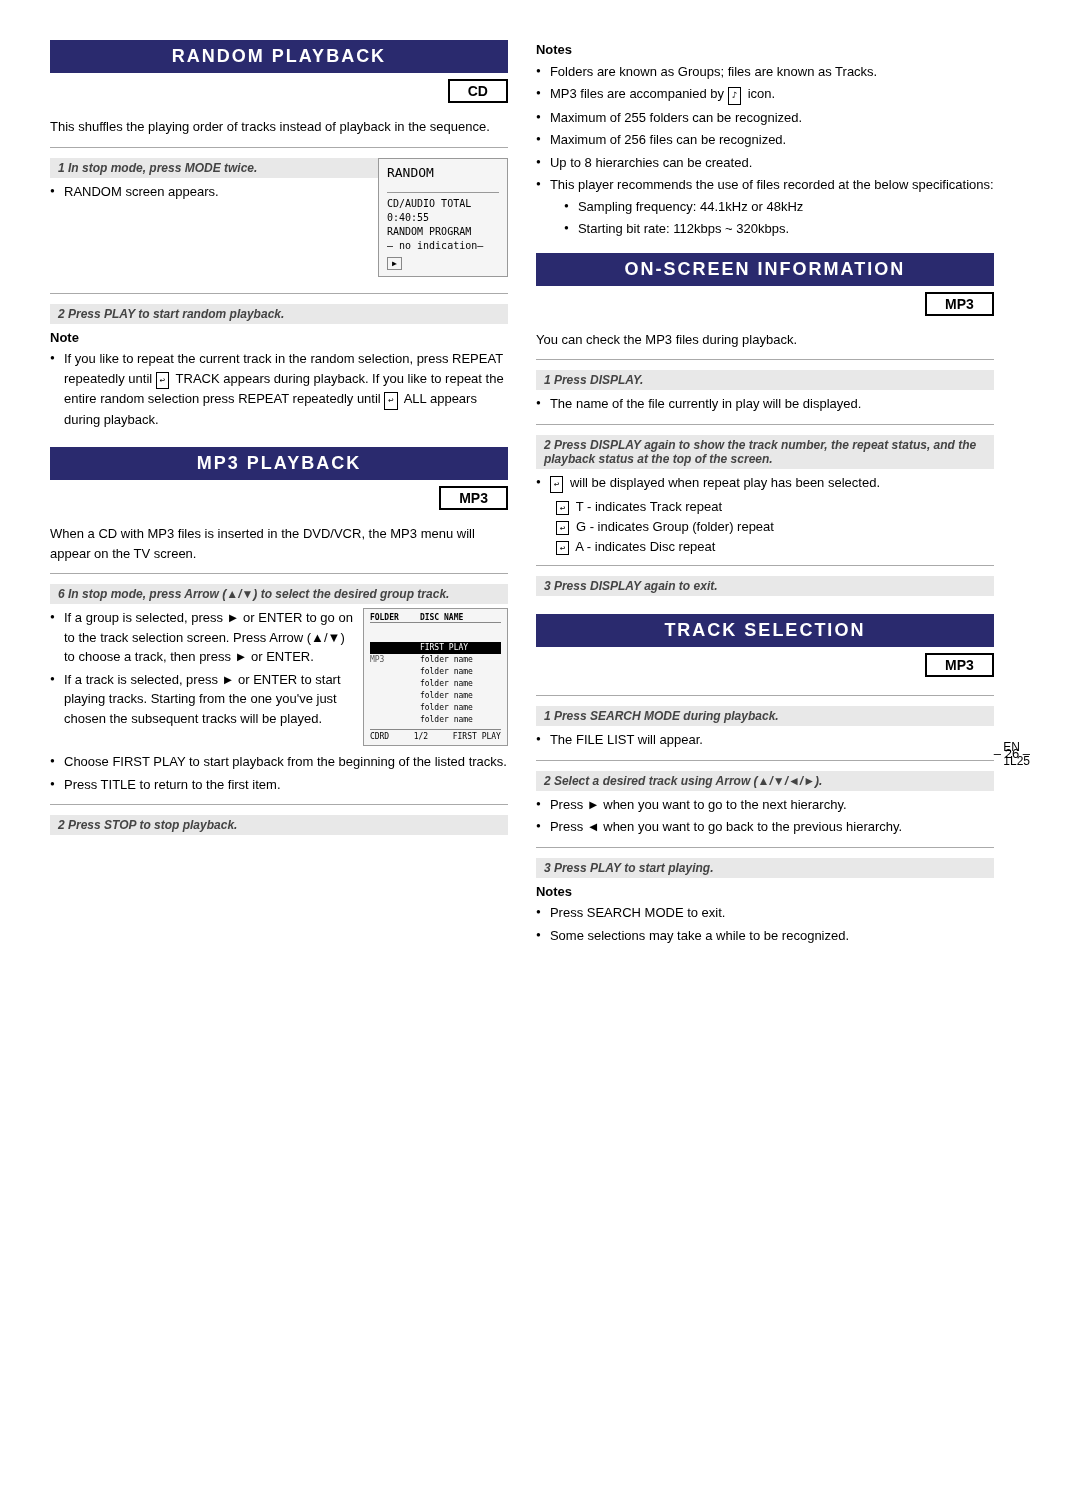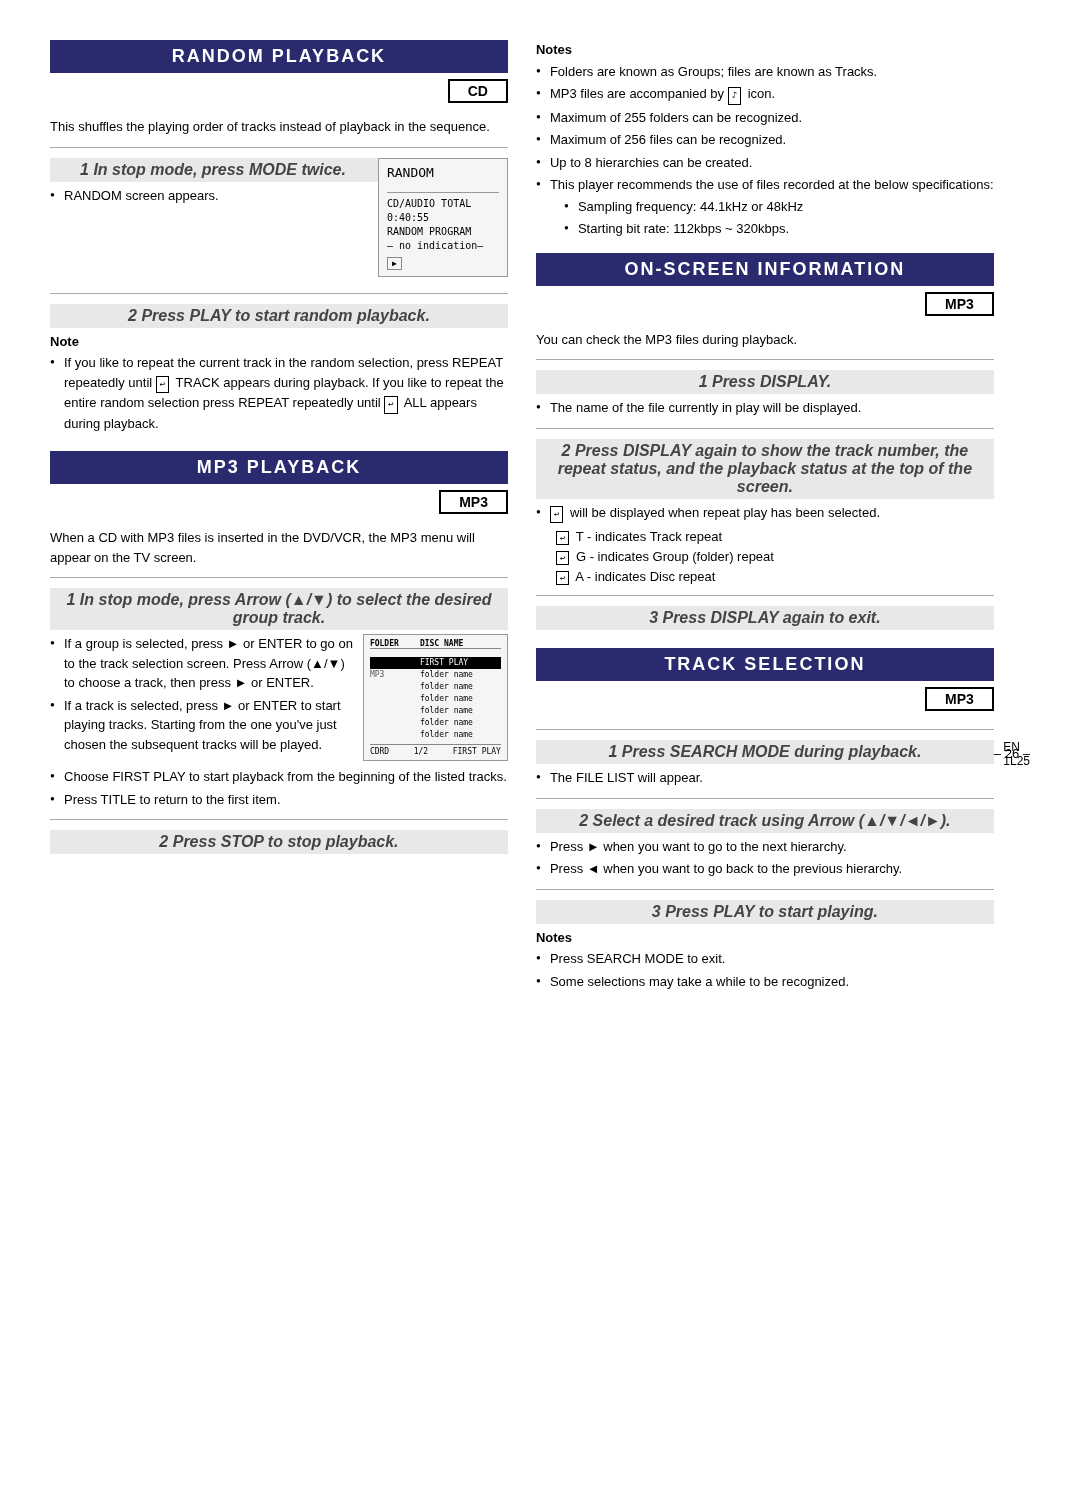--- a/index.html
+++ b/index.html
@@ -59,27 +59,26 @@
     .badge-block {
       display: flex;
       justify-content: flex-end;
       margin-bottom: 6px;
     }
 
     
     .step {
       font-style: italic;
       font-weight: bold;
-      font-size: 16px;
+      font-size: 12px;
       color: #444;
       background: #e8e8e8;
       padding: 3px 8px;
       margin-bottom: 4px;
       display: block;
-      text-align: center;
     }
 
     
     .bullet-list {
       list-style: none;
       padding-left: 0;
       margin-bottom: 6px;
     }
     .bullet-list li {
       padding-left: 14px;
@@ -151,21 +150,21 @@
       float: right;
       margin-left: 10px;
       margin-bottom: 6px;
       font-family: monospace;
     }
     .file-list-mockup .fl-header {
       display: flex;
       font-weight: bold;
       font-size: 8px;
       border-bottom: 1px solid #888;
-      margin-bottom: 8px;
+      margin-bottom: 19px;
     }
     .file-list-mockup .fl-header .fl-col1 { width: 50px; }
     .file-list-mockup .fl-header .fl-col2 { flex: 1; }
     .file-list-mockup .fl-row {
       display: flex;
       font-size: 8px;
       line-height: 1.5;
     }
     .file-list-mockup .fl-row .fl-col1 { width: 50px; color: #555; }
     .file-list-mockup .fl-row .fl-col2 { flex: 1; }
@@ -250,21 +249,21 @@
         </div>
       </div>
 
       <div style="margin-top:18px;">
         <div class="section-header">MP3 PLAYBACK</div>
         <div class="badge-block">
           <span class="badge">MP3</span>
         </div>
         <p>When a CD with MP3 files is inserted in the DVD/VCR, the MP3 menu will appear on the TV screen.</p>
         <hr class="divider">
-        <span class="step">1   In stop mode, press Arrow (▲/▼) to select the desired group track.</span>
+        <span class="step">6   In stop mode, press Arrow (▲/▼) to select the desired group track.</span>
         <div class="clearfix">
           <div class="file-list-mockup">
             <div class="fl-header">
               <div class="fl-col1">FOLDER</div>
               <div class="fl-col2">DISC NAME</div>
             </div>
             <div class="fl-row selected">
               <div class="fl-col1"></div>
               <div class="fl-col2">FIRST PLAY</div>
             </div>

